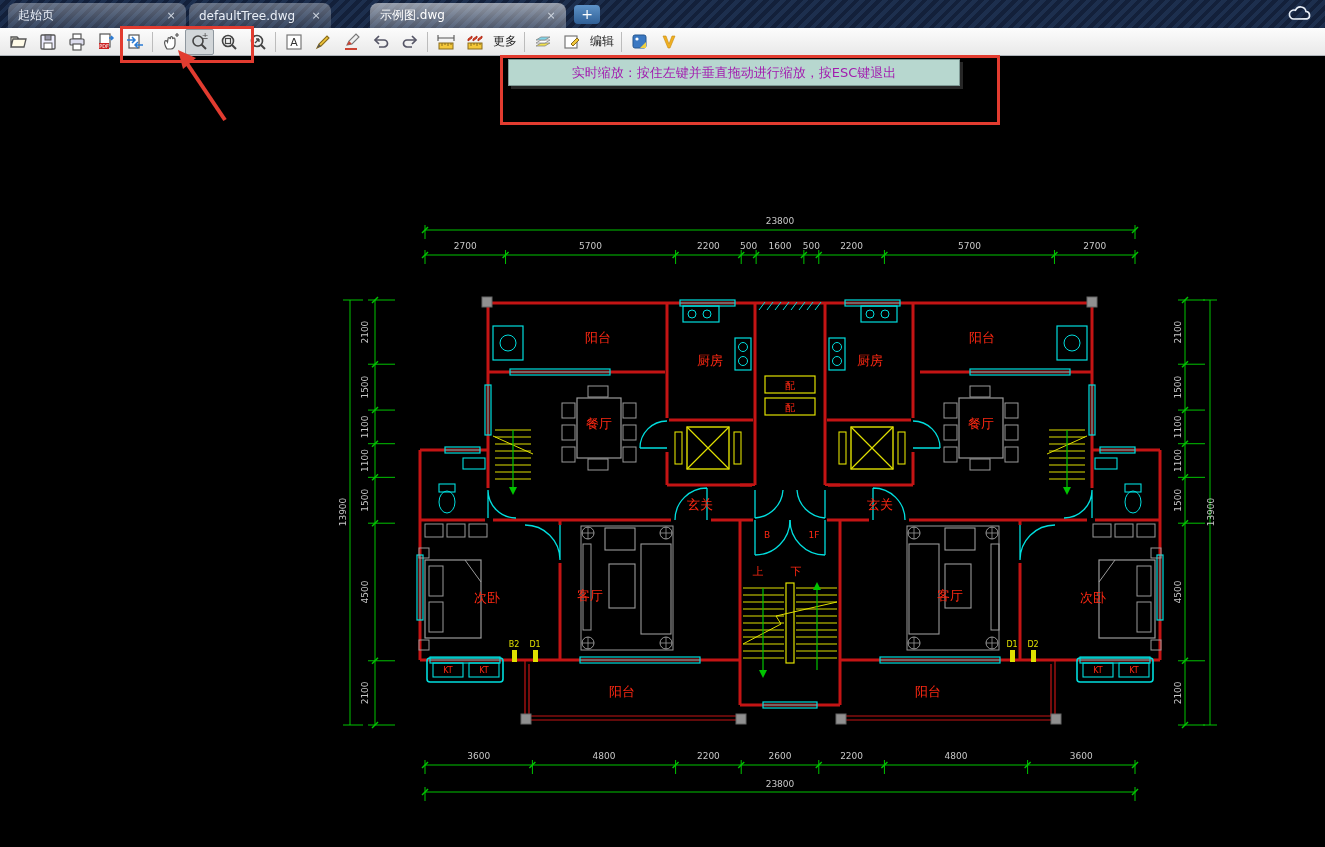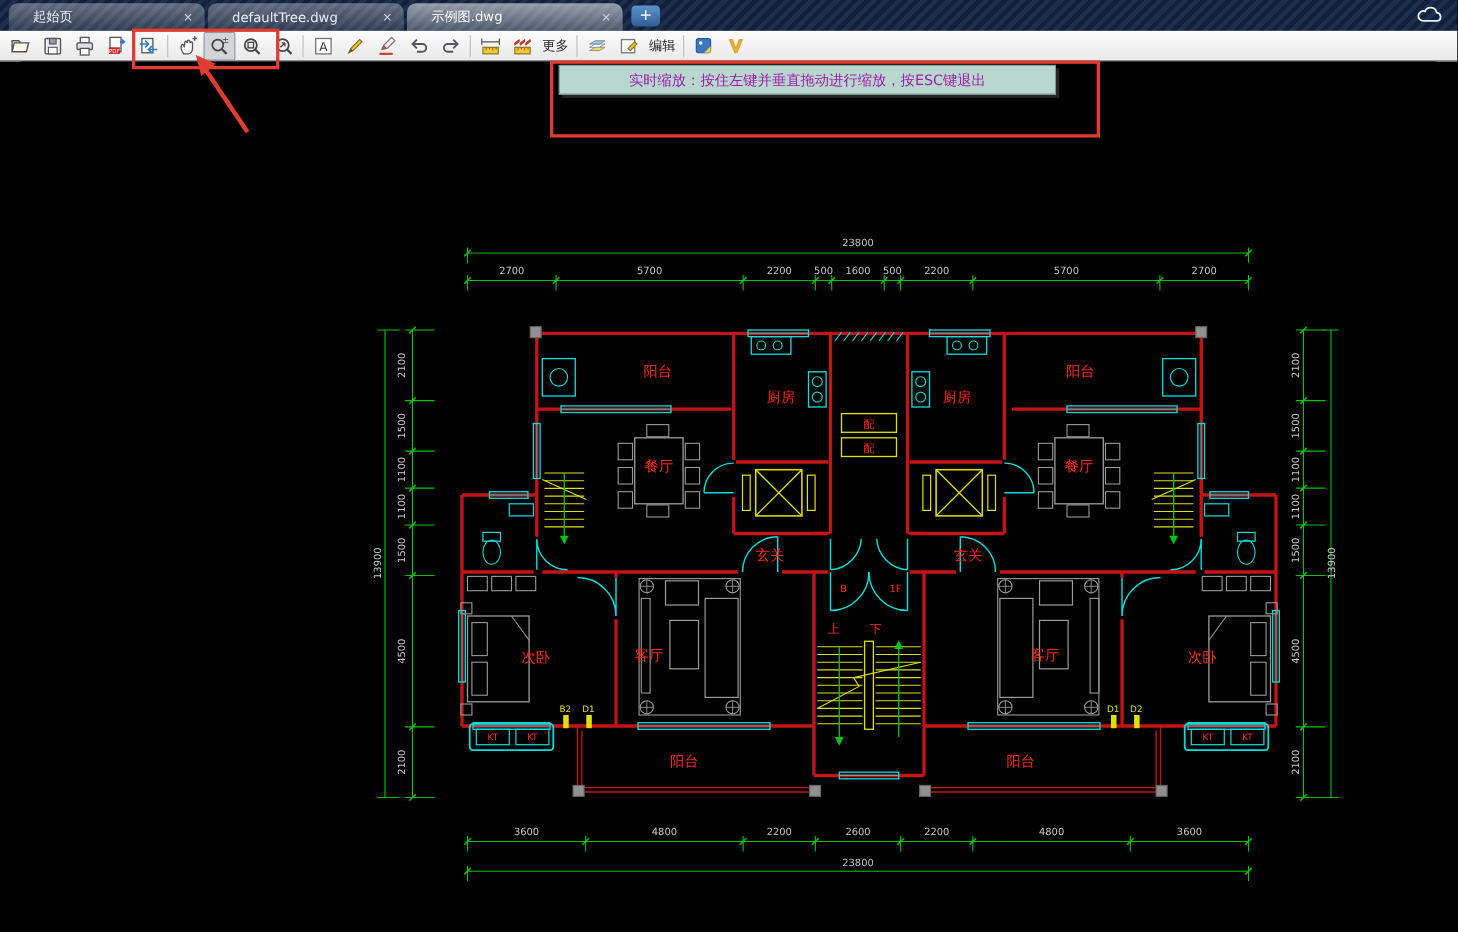--- a/index.html
+++ b/index.html
@@ -5,21 +5,21 @@
   html,body{margin:0;padding:0;background:#000;width:1325px;height:847px;overflow:hidden;
             font-family:"DejaVu Sans","Liberation Sans",sans-serif;}
   #app{position:relative;width:1325px;height:847px;}
 
   
   #tabbar{position:absolute;left:0;top:0;width:1325px;height:28px;
           background:repeating-linear-gradient(135deg,#1d2f4e 0 4px,#13203a 4px 8px);}
   .tab{position:absolute;top:3px;height:25px;border-radius:8px 8px 0 0;
        background:linear-gradient(rgba(255,255,255,.34),rgba(255,255,255,.12));
        color:#e9eef6;font-size:12px;display:flex;align-items:center;
-       padding:0 8px 0 22px;box-sizing:border-box;cursor:default;}
+       padding:0 8px 0 10px;box-sizing:border-box;cursor:default;}
   .tab.active{background:linear-gradient(rgba(255,255,255,.55),rgba(255,255,255,.25));color:#fff;}
   .tab .close{margin-left:auto;color:#cfd6df;font-size:11px;width:14px;height:14px;
               line-height:14px;text-align:center;}
   .newtab{position:absolute;top:5px;width:26px;height:19px;border-radius:4px;
           background:linear-gradient(#5e93c8,#2f5f96);color:#fff;font-size:14px;
           text-align:center;line-height:18px;}
   .cloud{position:absolute;right:10px;top:5px;}
 
   
   #toolbar{position:absolute;left:0;top:28px;width:1325px;height:28px;
@@ -45,21 +45,21 @@
 </head>
 <body>
 
 <div id="app">
 
   <div id="tabbar">
     <div class="tab" style="left:8px;width:178px;">
       <span>起始页</span>
       <span class="close">×</span>
     </div>
-    <div class="tab" style="left:189px;width:178px;">
+    <div class="tab" style="left:189px;width:142px;">
       <span>defaultTree.dwg</span>
       <span class="close">×</span>
     </div>
     <div class="tab active" style="left:370px;width:196px;">
       <span>示例图.dwg</span>
       <span class="close">×</span>
     </div>
     <div class="newtab" style="left:574px;">+</div>
     <svg class="cloud" width="28" height="18" viewBox="0 0 28 18">
       <path d="M7,14 a4.5,4.5 0 1 1 1.5,-8.7 a5.5,5.5 0 0 1 10.5,1.2 a3.8,3.8 0 0 1 1,7.4 z" fill="none" stroke="#e8eef6" stroke-width="1.6"></path>

